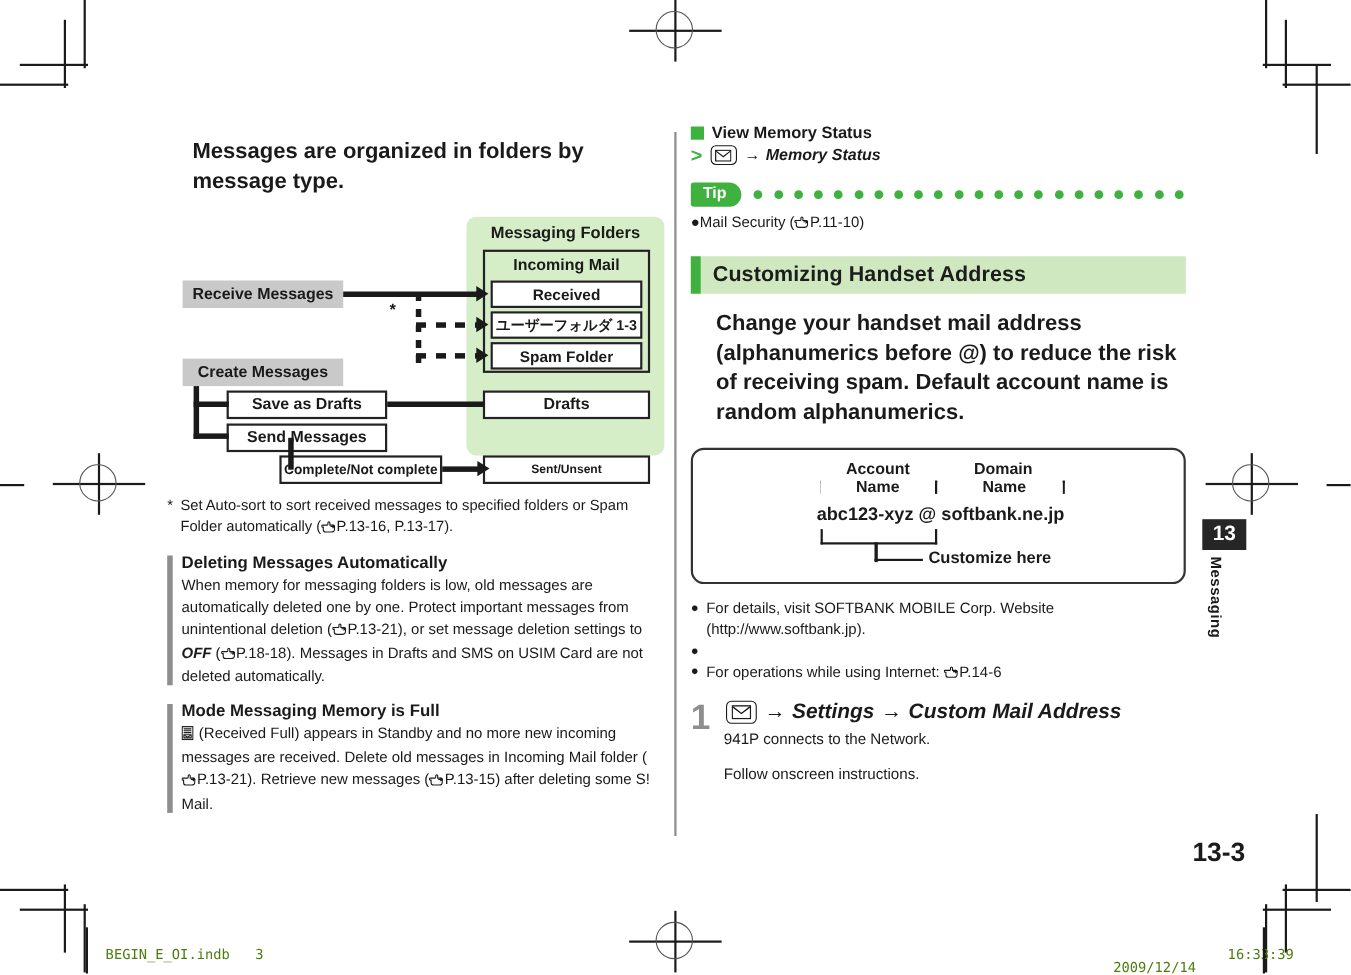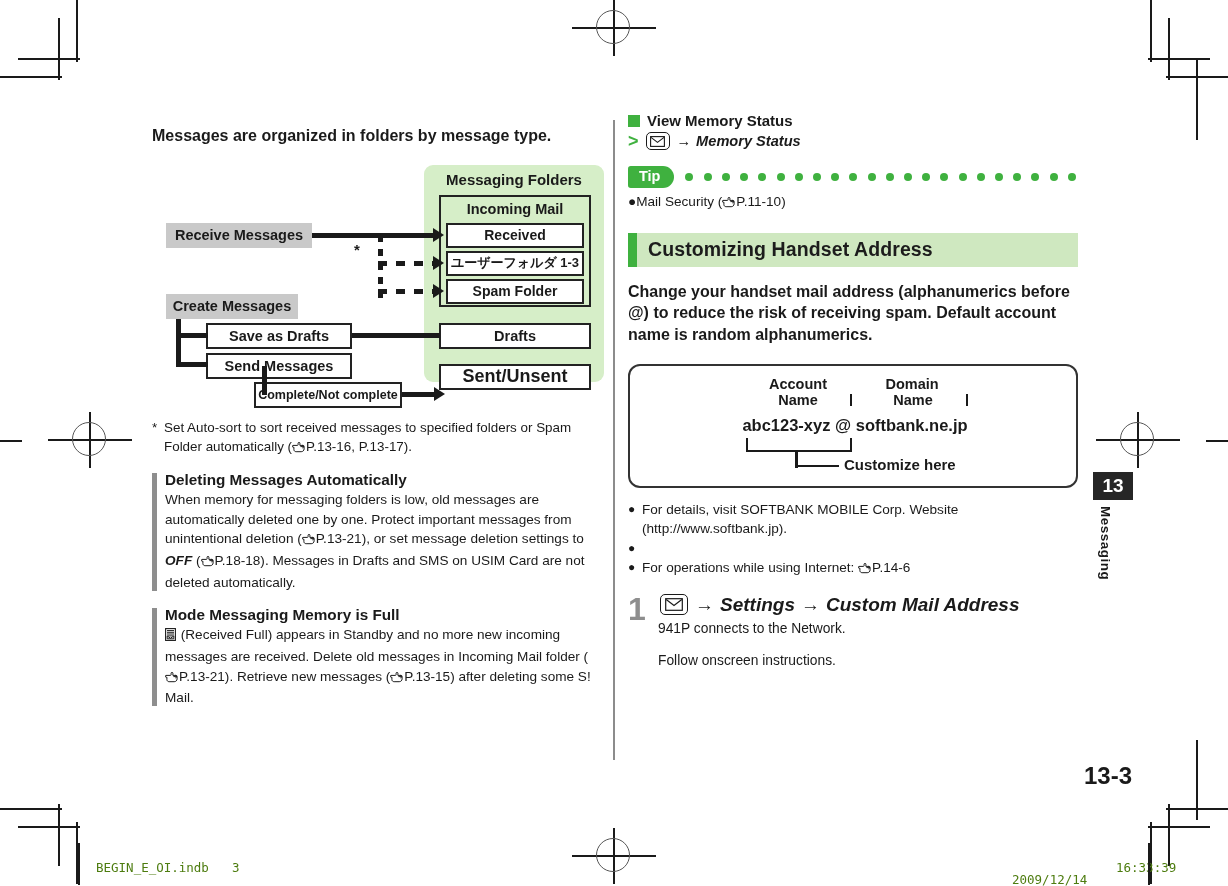--- a/index.html
+++ b/index.html
@@ -16,21 +16,21 @@
   .reg .c{position:absolute;left:24px;top:10px;width:34px;height:34px;border:1.5px solid #555;border-radius:50%;box-sizing:border-box;}
   
   .page{position:absolute;left:0;top:0;width:1228px;height:886px;}
   .colL{position:absolute;left:152px;top:112px;width:452px;}
   .colR{position:absolute;left:628px;top:112px;width:450px;}
   .divider{position:absolute;left:613px;top:120px;width:1.5px;height:640px;background:#8c8c8c;}
   
   .secbar{position:relative;background:#cfe8c0;height:34px;display:flex;align-items:center;}
   .secbar .accent{position:absolute;left:0;top:0;width:9px;height:34px;background:#3fb13f;}
   .secbar .t{padding-left:20px;font-size:19.5px;font-weight:bold;color:#1c1c1c;letter-spacing:.1px;}
-  .lead{font-size:16px;font-weight:bold;margin-top:13px;line-height:1.35;}
+  .lead{font-size:20px;font-weight:bold;margin-top:13px;line-height:1.35;margin-left:23px;}
   .lead.multi{margin-top:14px;}
   
   .diagram{position:relative;height:245px;margin-top:18px;}
   .green-panel{position:absolute;left:272px;top:0;width:180px;height:217px;background:#d6eec8;border-radius:9px 9px 9px 9px;}
   .dbox{position:absolute;box-sizing:border-box;display:flex;align-items:center;justify-content:center;
         font-weight:bold;background:#fff;border:2px solid #222;text-align:center;}
   .dbox.gray{background:#c9c9c9;border:none;}
   .dlabel{position:absolute;font-weight:bold;text-align:center;}
   .grp{position:absolute;box-sizing:border-box;border:2px solid #222;background:transparent;}
   .ln{position:absolute;background:#1a1a1a;}
@@ -153,24 +153,24 @@
 
       <div class="dlabel" style="left:272px;top:6px;width:180px;font-size:15px;">Messaging Folders</div>
 
       <div class="grp" style="left:287px;top:30px;width:152px;height:112px;"></div>
       <div class="dlabel" style="left:287px;top:36px;width:152px;font-size:14.5px;">Incoming Mail</div>
 
       <div class="dbox" style="left:294px;top:58px;width:138px;height:25px;font-size:14px;">Received</div>
       <div class="dbox" style="left:294px;top:86px;width:138px;height:25px;font-size:13px;">ユーザーフォルダ 1-3</div>
       <div class="dbox" style="left:294px;top:114px;width:138px;height:25px;font-size:14px;">Spam Folder</div>
       <div class="dbox" style="left:287px;top:158px;width:152px;height:26px;font-size:14.5px;">Drafts</div>
-      <div class="dbox" style="left:287px;top:199px;width:152px;height:26px;font-size:18px;">Sent/Unsent</div>
+      <div class="dbox" style="left:287px;top:217px;width:152px;height:26px;font-size:11px;">Sent/Unsent</div>
 
       <div class="dbox gray" style="left:14px;top:58px;width:146px;height:25px;font-size:14.5px;">Receive Messages</div>
-      <div class="dbox gray" style="left:14px;top:129px;width:132px;height:25px;font-size:14.5px;">Create Messages</div>
+      <div class="dbox gray" style="left:14px;top:129px;width:146px;height:25px;font-size:14.5px;">Create Messages</div>
 
       <div class="dbox" style="left:54px;top:158px;width:146px;height:26px;font-size:14.5px;">Save as Drafts</div>
       <div class="dbox" style="left:54px;top:188px;width:146px;height:26px;font-size:14.5px;">Send Messages</div>
       <div class="dbox" style="left:102px;top:217px;width:148px;height:26px;font-size:12.5px;">Complete/Not complete</div>
 
       <div class="ln" style="left:160px;top:68px;width:123px;height:5px;"></div>
       <div class="arrowhead" style="left:281px;top:63px;"></div>
 
       <div class="star" style="left:202px;top:76px;">*</div>
 

